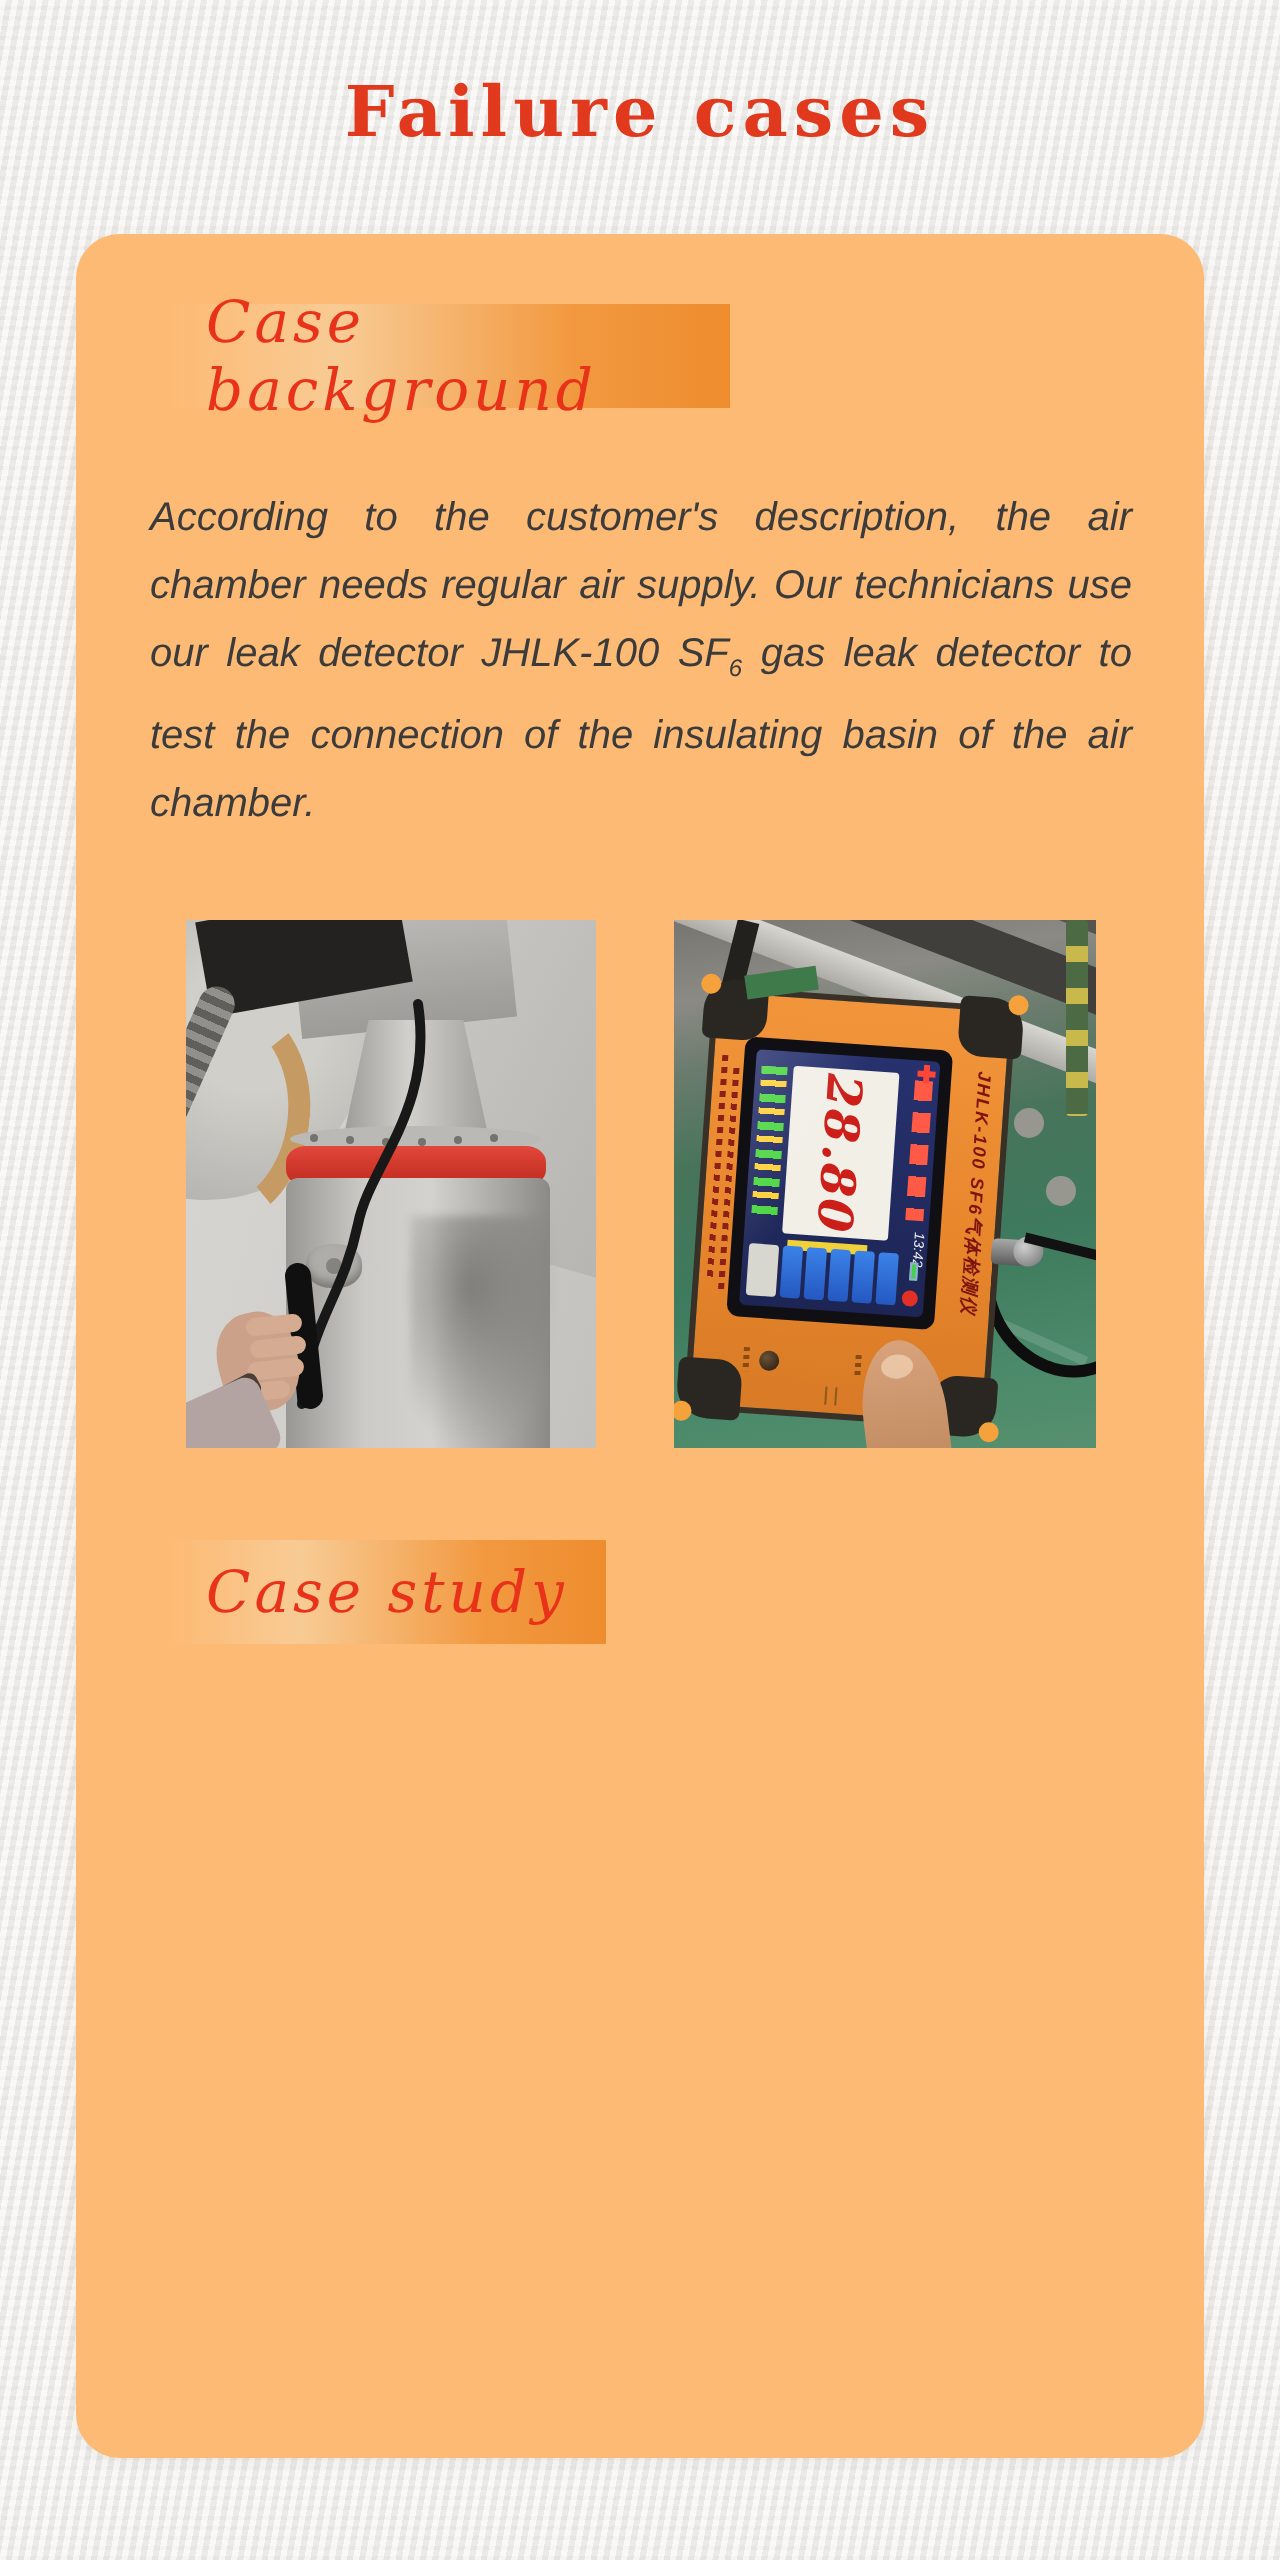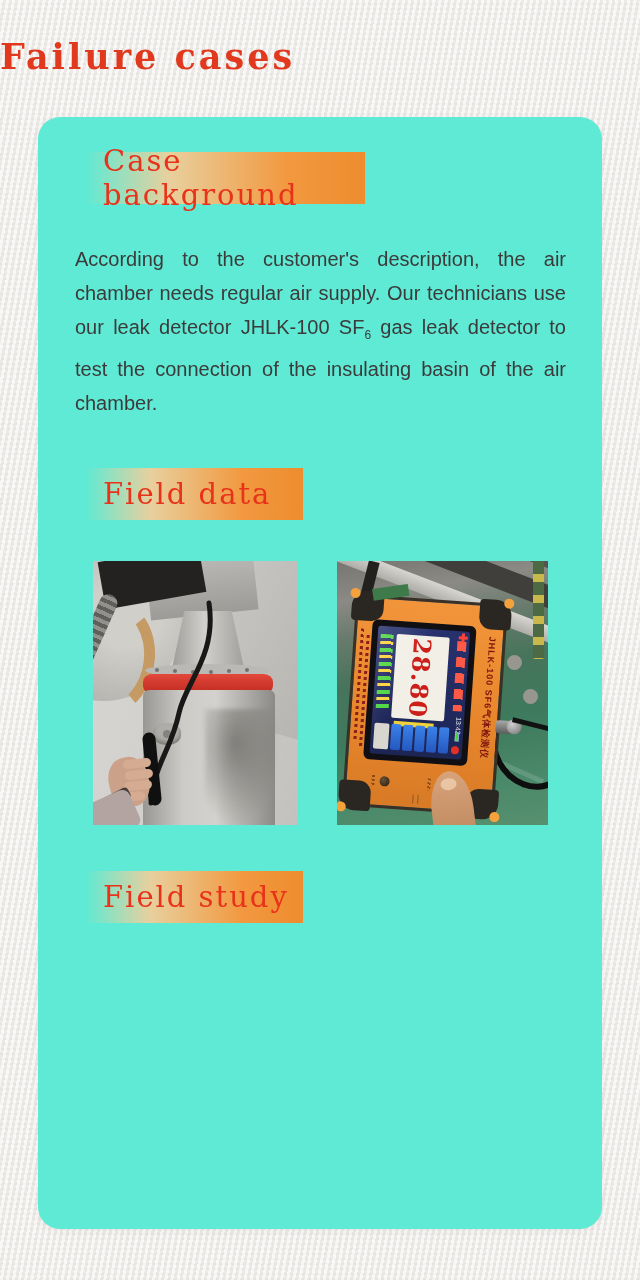--- a/index.html
+++ b/index.html
@@ -7,30 +7,30 @@
   body{
     width:640px; height:1280px;
     font-family:"Liberation Sans", sans-serif;
     background-color:#efeeec;
     background-image:
       repeating-linear-gradient(100deg, rgba(255,255,255,.55) 0 3px, rgba(222,221,218,.35) 3px 6px),
       repeating-linear-gradient(0deg, rgba(228,227,224,.5) 0 2px, rgba(246,245,243,.5) 2px 5px);
     overflow:hidden;
   }
   .page-title{
-    padding-top:36px; 
+    padding-top:36px; text-align:center;
     font-family:"DejaVu Serif", serif;
     font-size:35px; letter-spacing:3px; font-weight:600;
     color:#e0391e;
   }
   .card{
     width:564px; height:1112px; margin:40px auto 0;
-    background:#5eead4; border-radius:22px;
+    background:#fdba74; border-radius:22px;
     box-shadow:0 2px 8px rgba(120,118,112,.10);
-    position:relative; overflow:hidden;
+    position:relative; overflow:hidden;font-style:italic;
   }
   .banner{
     height:52px; display:flex; align-items:center;
     padding-left:18px;
     font-family:"DejaVu Serif", serif;
     font-size:29px; letter-spacing:2px; color:#e8331a;
     background:linear-gradient(to right, rgba(255,255,255,0) 0%, rgba(247,205,152,.9) 30%, #f29940 72%, #ee8c2e 100%);
   }
   .banner-1{ width:280px; margin:35px 0 0 47px; }
   .banner-2{ width:218px; margin:48px 0 0 47px; }
@@ -172,23 +172,20 @@
 <h1 class="page-title">Failure cases</h1>
 
 <div class="card">
 
   <div class="banner banner-1">
     <span>Case background</span>
   </div>
 
   <p class="para"><span>According to the customer's description, the air chamber needs regular air supply. Our technicians use our leak detector JHLK-100 SF</span><sub>6</sub><span> gas leak detector to test the connection of the insulating basin of the air chamber.</span></p>
 
-  <div class="banner banner-2">
-    <span>Field data</span>
-  </div>
 
   <div class="photos">
 
     <div class="photo photo-gis">
       <div class="gis-flange"></div>
       <div class="gis-basin-arc"></div>
       <div class="gis-right-cyl">
         <div class="gis-right-band"></div>
       </div>
       <div class="gis-mech"></div>
@@ -275,17 +272,17 @@
         <div class="det-cable"></div>
       </div>
 
       <div class="det-finger">
         <div class="det-nail"></div>
       </div>
     </div>
   </div>
 
   <div class="banner banner-3">
-    <span>Field study</span>
+    <span>Case study</span>
   </div>
 
 
 </div>
 
 </body></html>

